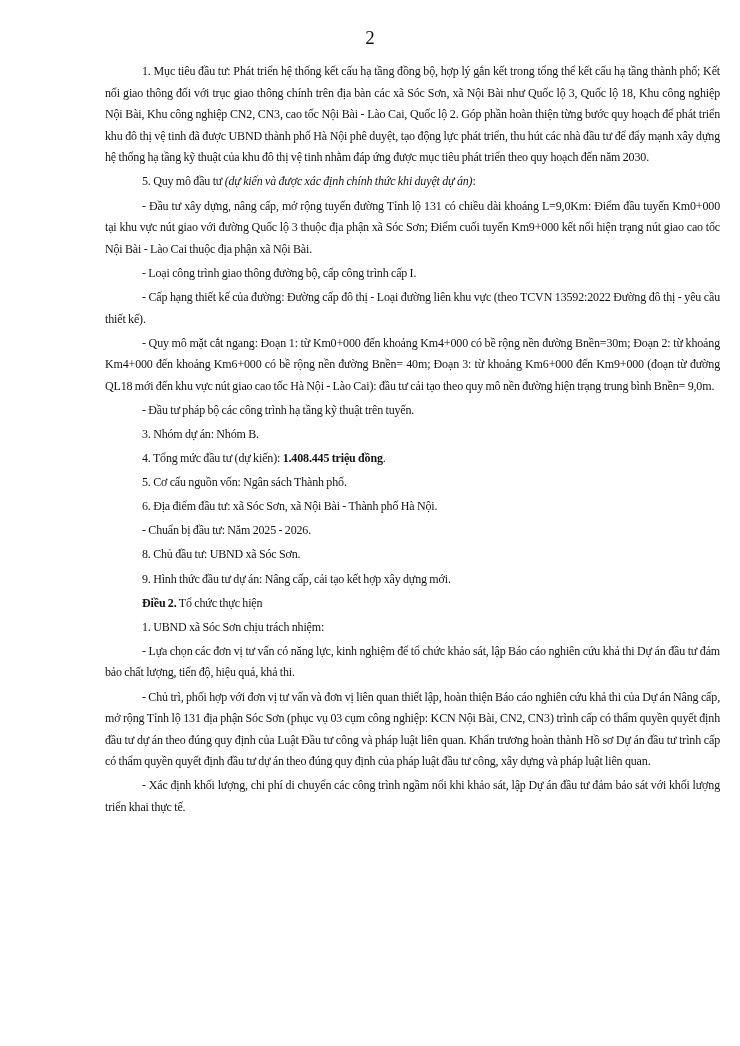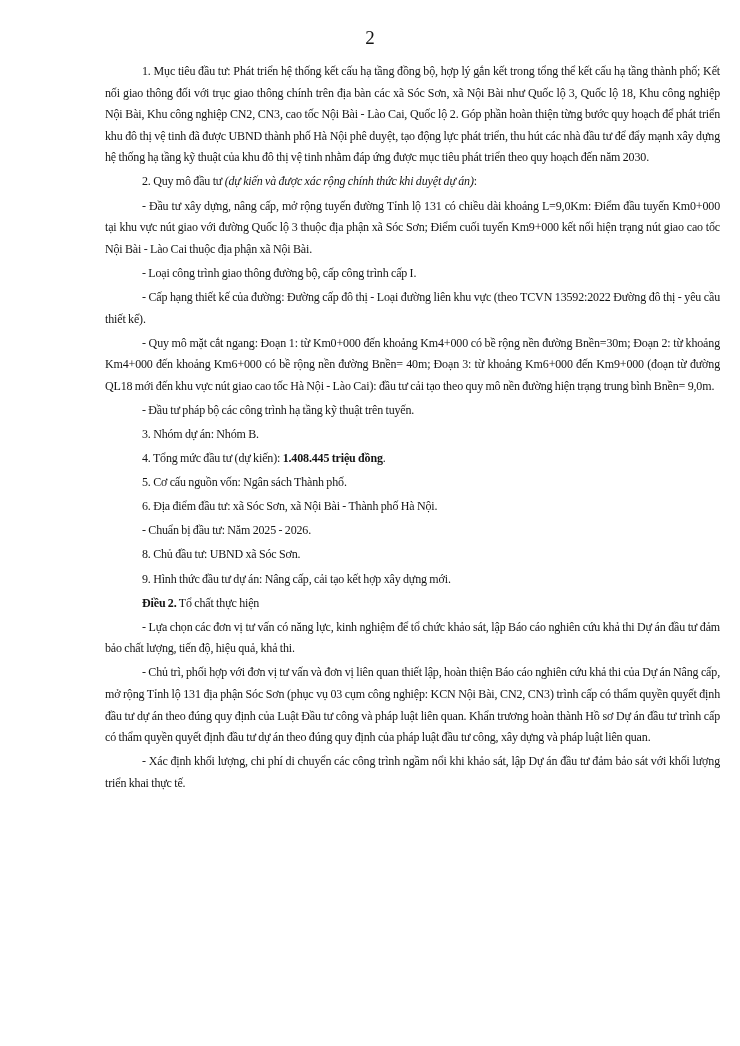--- a/index.html
+++ b/index.html
@@ -45,31 +45,32 @@
   .run-i { font-style: italic; }
   .run-b { font-weight: bold; margin-top: 32px; }
 </style>
 </head>
 <body>
 
 <div class="page">
   <div class="page-number">2</div>
   <div class="content" id="paragraphs">
       <p><span class="run-n">1. Mục tiêu đầu tư: Phát triển hệ thống kết cấu hạ tầng đồng bộ, hợp lý gắn kết trong tổng thể kết cấu hạ tầng thành phố; Kết nối giao thông đối với trục giao thông chính trên địa bàn các xã Sóc Sơn, xã Nội Bài như Quốc lộ 3, Quốc lộ 18, Khu công nghiệp Nội Bài, Khu công nghiệp CN2, CN3, cao tốc Nội Bài - Lào Cai, Quốc lộ 2. Góp phần hoàn thiện từng bước quy hoạch để phát triển khu đô thị vệ tinh đã được UBND thành phố Hà Nội phê duyệt, tạo động lực phát triển, thu hút các nhà đầu tư để đẩy mạnh xây dựng hệ thống hạ tầng kỹ thuật của khu đô thị vệ tinh nhằm đáp ứng được mục tiêu phát triển theo quy hoạch đến năm 2030.</span></p>
-      <p><span class="run-n">2. Quy mô đầu tư </span><span class="run-i">(dự kiến và được xác rộng chính thức khi duyệt dự án)</span><span class="run-n">:</span></p>
+      <p><span class="run-n">5. Quy mô đầu tư </span><span class="run-i">(dự kiến và được xác định chính thức khi duyệt dự án)</span><span class="run-n">:</span></p>
       <p><span class="run-n">- Đầu tư xây dựng, nâng cấp, mở rộng tuyến đường Tỉnh lộ 131 có chiều dài khoảng L=9,0Km: Điểm đầu tuyến Km0+000 tại khu vực nút giao với đường Quốc lộ 3 thuộc địa phận xã Sóc Sơn; Điểm cuối tuyến Km9+000 kết nối hiện trạng nút giao cao tốc Nội Bài - Lào Cai thuộc địa phận xã Nội Bài.</span></p>
       <p><span class="run-n">- Loại công trình giao thông đường bộ, cấp công trình cấp I.</span></p>
       <p><span class="run-n">- Cấp hạng thiết kế của đường: Đường cấp đô thị - Loại đường liên khu vực (theo TCVN 13592:2022 Đường đô thị - yêu cầu thiết kế).</span></p>
       <p><span class="run-n">- Quy mô mặt cắt ngang: Đoạn 1: từ Km0+000 đến khoảng Km4+000 có bề rộng nền đường Bnền=30m; Đoạn 2: từ khoảng Km4+000 đến khoảng Km6+000 có bề rộng nền đường Bnền= 40m; Đoạn 3: từ khoảng Km6+000 đến Km9+000 (đoạn từ đường QL18 mới đến khu vực nút giao cao tốc Hà Nội - Lào Cai): đầu tư cải tạo theo quy mô nền đường hiện trạng trung bình Bnền= 9,0m.</span></p>
       <p><span class="run-n">- Đầu tư pháp bộ các công trình hạ tầng kỹ thuật trên tuyến.</span></p>
       <p><span class="run-n">3. Nhóm dự án: Nhóm B.</span></p>
       <p><span class="run-n">4. Tổng mức đầu tư (dự kiến): </span><span class="run-b">1.408.445 triệu đồng</span><span class="run-n">.</span></p>
       <p><span class="run-n">5. Cơ cấu nguồn vốn: Ngân sách Thành phố.</span></p>
       <p><span class="run-n">6. Địa điểm đầu tư: xã Sóc Sơn, xã Nội Bài - Thành phố Hà Nội.</span></p>
       <p><span class="run-n">- Chuẩn bị đầu tư: Năm 2025 - 2026.</span></p>
       <p><span class="run-n">8. Chủ đầu tư: UBND xã Sóc Sơn.</span></p>
       <p><span class="run-n">9. Hình thức đầu tư dự án: Nâng cấp, cải tạo kết hợp xây dựng mới.</span></p>
-      <p><span class="run-b">Điều 2.</span><span class="run-n"> Tổ chất thực hiện</span></p>
+      <p><span class="run-b">Điều 2.</span><span class="run-n"> Tổ chức thực hiện</span></p>
+      <p><span class="run-n">1. UBND xã Sóc Sơn chịu trách nhiệm:</span></p>
       <p><span class="run-n">- Lựa chọn các đơn vị tư vấn có năng lực, kinh nghiệm để tổ chức khảo sát, lập Báo cáo nghiên cứu khả thi Dự án đầu tư đảm bảo chất lượng, tiến độ, hiệu quả, khả thi.</span></p>
       <p><span class="run-n">- Chủ trì, phối hợp với đơn vị tư vấn và đơn vị liên quan thiết lập, hoàn thiện Báo cáo nghiên cứu khả thi của Dự án Nâng cấp, mở rộng Tỉnh lộ 131 địa phận Sóc Sơn (phục vụ 03 cụm công nghiệp: KCN Nội Bài, CN2, CN3) trình cấp có thẩm quyền quyết định đầu tư dự án theo đúng quy định của Luật Đầu tư công và pháp luật liên quan. Khẩn trương hoàn thành Hồ sơ Dự án đầu tư trình cấp có thẩm quyền quyết định đầu tư dự án theo đúng quy định của pháp luật đầu tư công, xây dựng và pháp luật liên quan.</span></p>
       <p><span class="run-n">- Xác định khối lượng, chi phí di chuyển các công trình ngầm nổi khi khảo sát, lập Dự án đầu tư đảm bảo sát với khối lượng triển khai thực tế.</span></p>
     </div>
 </div>
 
 </body></html>

